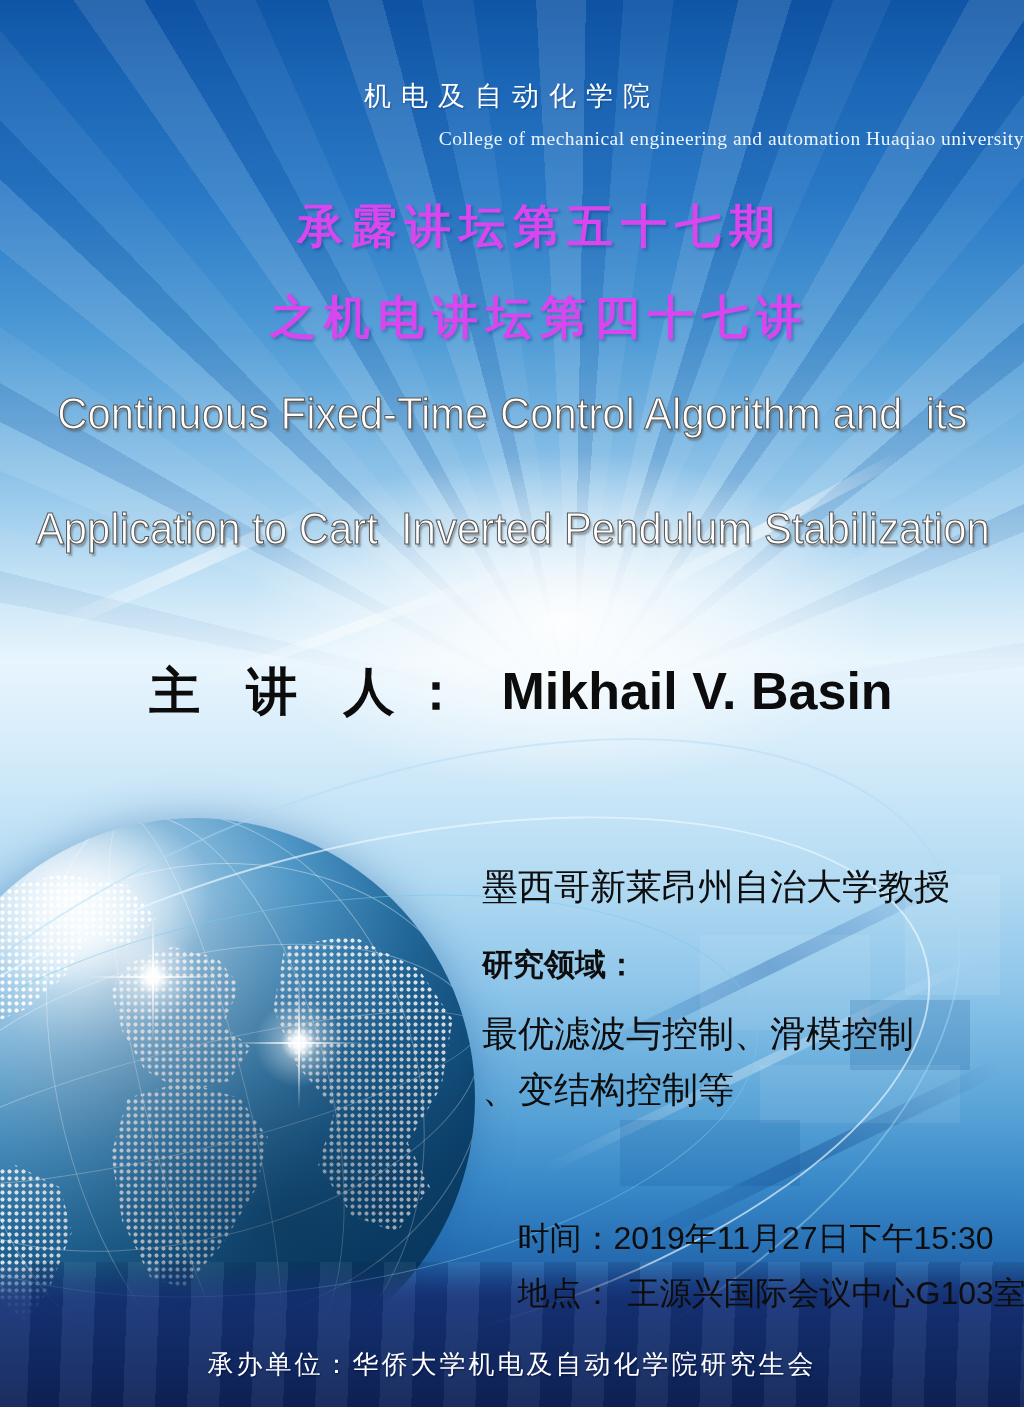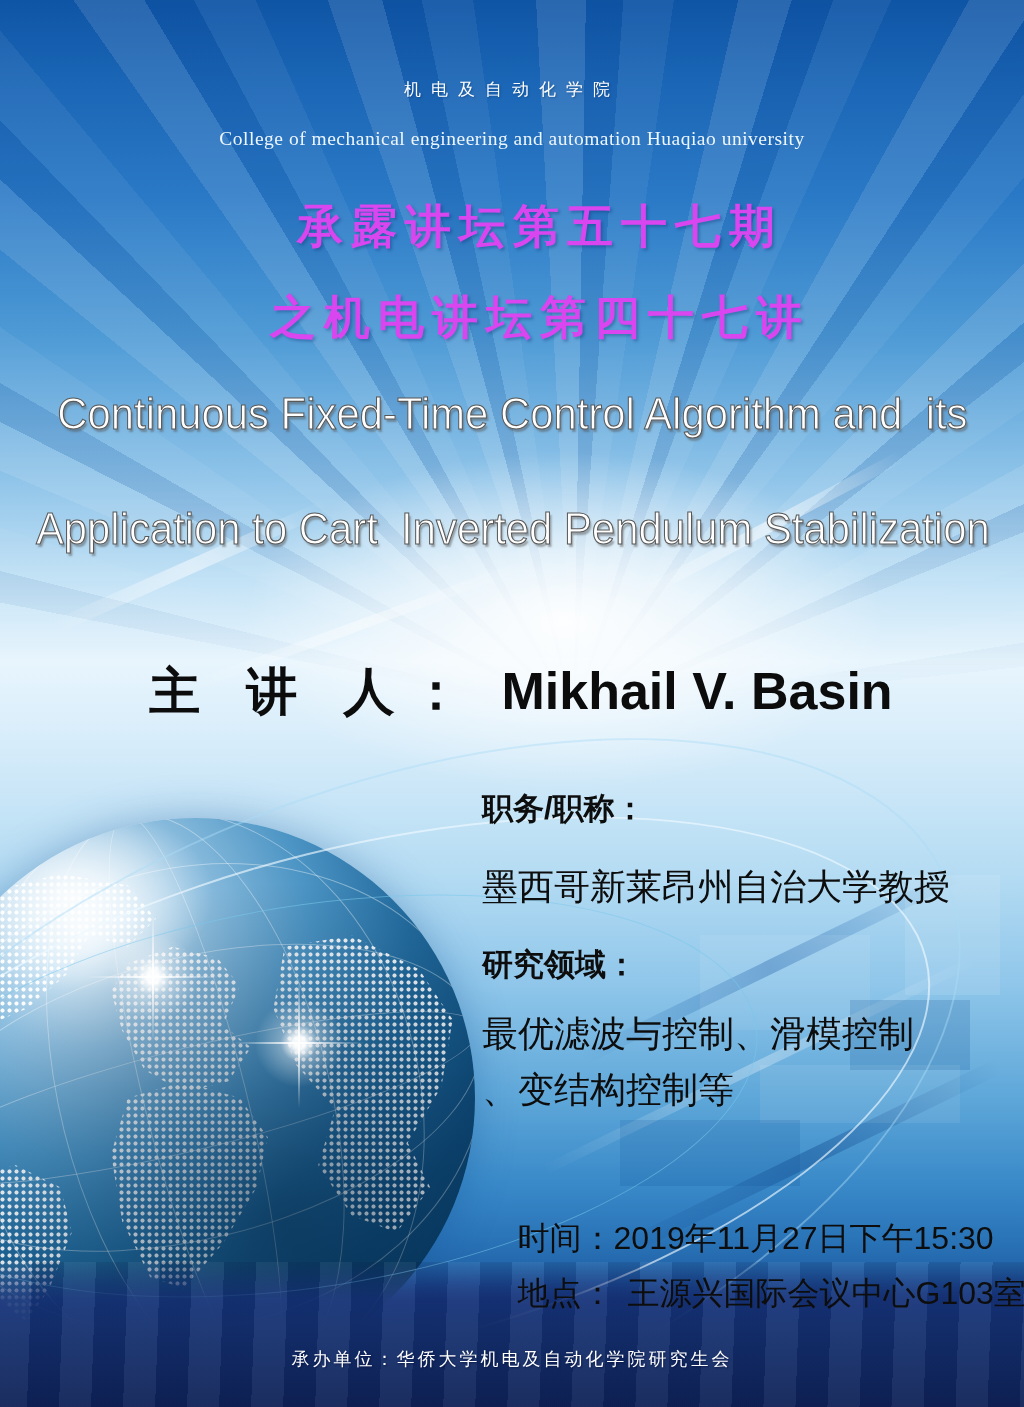--- a/index.html
+++ b/index.html
@@ -83,24 +83,24 @@
     background:linear-gradient(180deg,transparent,#fff,transparent);}
   .fl1{left:88px;top:912px;}
   .fl2{left:234px;top:978px;}
   
   .band{left:0;top:1262px;width:1024px;height:145px;
     background:
       repeating-linear-gradient(92deg,rgba(255,255,255,0.05) 0 32px,rgba(2,8,40,0.10) 32px 64px),
       linear-gradient(180deg,rgba(22,52,122,0) 0%,rgba(22,50,120,0.9) 26%,#14306f 48%,#0f2257 100%);}
   
   .t{left:0;width:100%;text-align:center;white-space:pre;}
-  .college-cn{top:78px;font-size:17px;color:#fff;letter-spacing:10px;
+  .college-cn{top:78px;font-size:27px;color:#fff;letter-spacing:10px;
     font-family:"DejaVu Serif",serif;text-shadow:1px 1px 2px rgba(0,40,90,.4);}
   .college-en{top:128px;font-size:19.5px;color:#eef6fd;letter-spacing:.5px;
-    font-family:"Liberation Serif",serif;}
+    font-family:"Liberation Serif",serif;text-align:right;}
   .forum{font-size:46px;color:#d946ef;letter-spacing:8px;font-weight:600;
     font-family:"DejaVu Serif",serif;text-shadow:2px 2px 3px rgba(10,50,110,.35);padding-left:28px;}
   .forum1{top:196px;} .forum2{top:287px;}
   .title-en{font-size:45px;color:#fff;font-weight:400;
     -webkit-text-stroke:1.1px #585858;
     text-shadow:2px 3px 2px rgba(85,85,85,.5);}
   .title-en>span{display:inline-block;transform:scaleX(.93);}
   .title1{top:388px;} .title2{top:503px;}
   .speaker{top:640px;color:#0c0c0c;}
   .speaker .lab{font-size:51px;font-weight:600;letter-spacing:16px;}
@@ -109,21 +109,21 @@
   .lbl{font-weight:800;font-size:31px;}
   .val{font-weight:500;font-size:36px;}
   .pos-l{top:788px;} .pos-v{top:863px;}
   .res-l{top:944px;} .res-1{top:1010px;} .res-2{top:1066px;text-align:right;}
   .tv{font-size:32px;font-weight:500;}
   .time-l{top:1180px;} .venue-l{top:1235px;}
   .venue-l .gap{margin-left:14px;}
   .footer-t{font-family:"DejaVu Serif",serif;color:#fff;letter-spacing:3px;
     text-shadow:1px 1px 2px rgba(0,10,50,.6);}
   .org{top:1295px;font-size:27px;}
-  .coorg{top:1347px;font-size:18px;}
+  .coorg{top:1347px;font-size:26px;}
 </style>
 </head>
 <body>
 
 <div class="poster">
 
   <div class="abs bg-base"></div>
   <div class="abs bg-rays"></div>
   <div class="abs bg-glow"></div>
   <div class="abs shard sh1"></div>
@@ -166,21 +166,20 @@
   <div class="abs t college-cn">机电及自动化学院</div>
   <div class="abs t college-en">College of mechanical engineering and automation Huaqiao university</div>
   <div class="abs t forum forum1">承露讲坛第五十七期</div>
   <div class="abs t forum forum2">之机电讲坛第四十七讲</div>
   <div class="abs t title-en title1"><span>Continuous Fixed-Time Control Algorithm and  its</span></div>
   <div class="abs t title-en title2"><span>Application to Cart  Inverted Pendulum Stabilization</span></div>
   <div class="abs t speaker">
     <span class="lab">主 讲 人：</span><span class="nm">Mikhail V. Basin</span>
   </div>
 
-  <div class="abs dl lbl pos-l">职务/职称：</div>
   <div class="abs dl val pos-v">墨西哥新莱昂州自治大学教授</div>
   <div class="abs dl lbl res-l">研究领域：</div>
   <div class="abs dl val res-1">最优滤波与控制、滑模控制</div>
   <div class="abs dl val res-2">、变结构控制等</div>
 
   <div class="abs dl tv time-l">
     <span>时间：</span><span>2019年11月27日下午15:30</span>
   </div>
   <div class="abs dl tv venue-l">
     <span>地点：</span><span class="gap">王源兴国际会议中心G103室</span>

